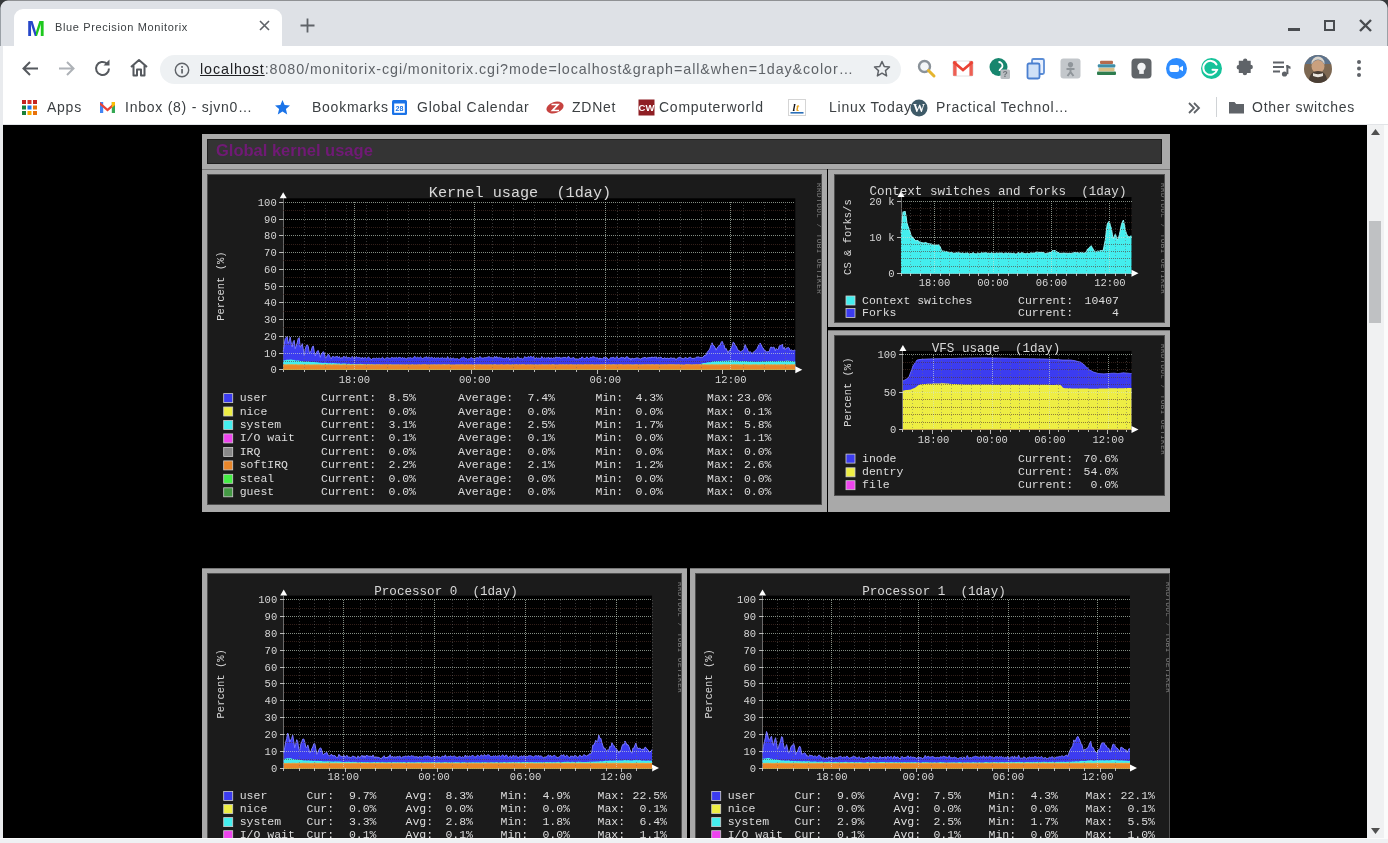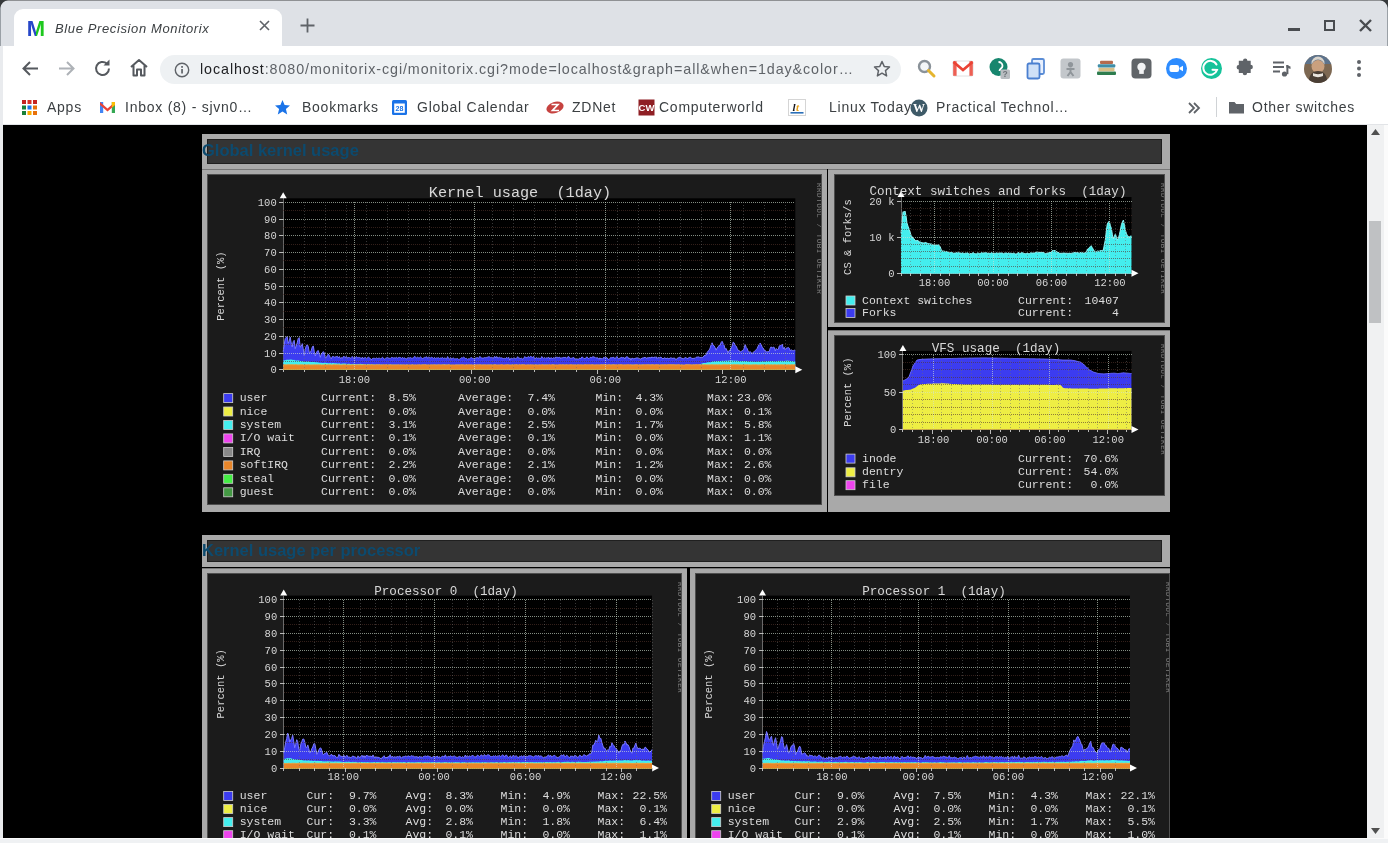--- a/index.html
+++ b/index.html
@@ -1,29 +1,29 @@
 <!DOCTYPE html>
 <html><head><meta charset="utf-8"><style>
 * { margin:0; padding:0; box-sizing:border-box; }
 html,body { width:1388px; height:843px; overflow:hidden; background:#000; }
 body { font-family:"Liberation Sans", sans-serif; position:relative; }
 .abs { position:absolute; }
 .tabstrip { left:0; top:0; width:1388px; height:46px; background:#dee1e6; }
 .tab { left:14px; top:9px; width:268px; height:37px; background:#fff; border-radius:9px 9px 0 0; }
-.tabtitle { left:55px; top:20.5px; font-size:13px; color:#3c4043; letter-spacing:0.62px;font-style:italic; }
+.tabtitle { left:55px; top:20.5px; font-size:11px; color:#3c4043; letter-spacing:0.62px; }
 .toolbar { left:0; top:46px; width:1388px; height:44px; background:#fff; }
 .omni { left:160px; top:55px; width:741px; height:29px; background:#eef1f3; border-radius:15px; }
 .url { left:200px; top:61px; font-size:14.3px; letter-spacing:0.92px; color:#5f6368; white-space:nowrap; }
-.url b { color:#202124; font-weight:normal; }
+.url b { color:#202124; font-weight:normal;text-decoration:underline; }
 .bookbar { left:0; top:90px; width:1388px; height:35px; background:#fff; border-bottom:1px solid #e2e4e7; }
 .bkit { top:99px; font-size:14px; letter-spacing:0.75px; color:#3c4043; }
 .page { left:3px; top:125px; width:1364px; height:713px; background:#000; overflow:hidden; }
 .ltit { background:#a9a9a9; }
 .ltit .in { position:absolute; left:5px; right:8px; top:5px; bottom:5px; background:#343434; border:1px solid #1f1f1f; }
-.ltit .t { position:absolute; left:0; top:7px; font-size:16.5px; font-weight:bold; color:#0c4a6e; font-family:"Liberation Sans", sans-serif; }
+.ltit .t { position:absolute; left:14px; top:7px; font-size:16.5px; font-weight:bold; color:#701a75; font-family:"Liberation Sans", sans-serif; }
 .gbox { background:#a9a9a9; box-shadow:inset 0 1px 0 #777; }
 .gbox .im { position:absolute; background:#1b1b1b; border:1px solid #4e4e4e; overflow:hidden; }
 .wleft { left:0; top:46px; width:3px; height:797px; background:#e9ebee; }
 .wbot { left:0; top:838px; width:1388px; height:5px; background:#eff1f3; border-top:1px solid #fbfbfb; }
 .wright { left:1384px; top:125px; width:4px; height:713px; background:#fbfbfb; }
 </style></head><body>
 
 <div class="abs tabstrip"></div>
 <div class="abs" style="left:0;top:0;width:1388px;height:1px;background:#8f9194"></div>
 <div class="abs" style="left:0;top:0;width:1px;height:46px;background:#9aa0a6"></div>
@@ -170,21 +170,21 @@
 <div class="abs" style="left:99px;top:99px;width:17px;height:17px"><svg width="17" height="17" viewBox="0 0 17 17">
 <rect x="1" y="3" width="3.2" height="11" fill="#4285f4"></rect>
 <rect x="12.8" y="3" width="3.2" height="11" fill="#34a853"></rect>
 <path d="M1,3 L8.5,9.5 L16,3 L16,6 L8.5,12.5 L1,6 Z" fill="#ea4335"></path>
 <path d="M12.8,3 L16,3 L16,6 L12.8,8.7 Z" fill="#fbbc04"></path>
     </svg></div>
 <div class="abs bkit" style="left:125px">Inbox (8) - sjvn0…</div>
 <div class="abs" style="left:274px;top:99px;width:17px;height:17px"><svg width="17" height="17" viewBox="0 0 17 17">
 <path d="M8.5,1 L10.6,6.1 L16,6.5 L11.9,10 L13.2,15.4 L8.5,12.5 L3.8,15.4 L5.1,10 L1,6.5 L6.4,6.1 Z" fill="#1a73e8"></path>
     </svg></div>
-<div class="abs bkit" style="left:302px">Bookmarks</div>
+<div class="abs bkit" style="left:312px">Bookmarks</div>
 <div class="abs" style="left:391px;top:99px;width:17px;height:17px"><svg width="17" height="17" viewBox="0 0 17 17">
 <rect x="1" y="1" width="15" height="15" rx="1.5" fill="#1a73e8"></rect>
 <rect x="3.2" y="4.5" width="10.6" height="9.3" fill="#fff"></rect>
 <text x="8.5" y="11.6" font-size="7" font-weight="bold" fill="#1a73e8" text-anchor="middle" font-family="&quot;Liberation Sans&quot;, sans-serif">28</text>
     </svg></div>
 <div class="abs bkit" style="left:417px">Global Calendar</div>
 <div class="abs" style="left:546px;top:99px;width:17px;height:17px"><svg width="19" height="17" viewBox="0 0 19 17">
 <ellipse cx="9" cy="8.5" rx="8.8" ry="5.6" fill="#c6423f" transform="rotate(-18 9 8.5)"></ellipse>
 <path d="M5.5,5.5 L12,5.5 L6.5,11.5 L13,11.5" stroke="#fff" stroke-width="1.7" fill="none"></path>
     </svg></div>
@@ -607,24 +607,20 @@
           <text x="27.0" y="139.3" font-family="&quot;Liberation Mono&quot;, monospace" font-size="11.5" fill="#dcdcdc" text-anchor="start" font-weight="normal">dentry</text>
           <text x="183.0" y="139.3" font-family="&quot;Liberation Mono&quot;, monospace" font-size="11.5" fill="#dcdcdc" text-anchor="start" font-weight="normal">Current:</text>
           <text x="283.0" y="139.3" font-family="&quot;Liberation Mono&quot;, monospace" font-size="11.5" fill="#dcdcdc" text-anchor="end" font-weight="normal">54.0%</text>
           <rect x="11.0" y="144.7" width="9" height="9" fill="#ee44ee" stroke="#cfcfcf" stroke-width="0.8"></rect>
           <text x="27.0" y="152.2" font-family="&quot;Liberation Mono&quot;, monospace" font-size="11.5" fill="#dcdcdc" text-anchor="start" font-weight="normal">file</text>
           <text x="183.0" y="152.2" font-family="&quot;Liberation Mono&quot;, monospace" font-size="11.5" fill="#dcdcdc" text-anchor="start" font-weight="normal">Current:</text>
           <text x="283.0" y="152.2" font-family="&quot;Liberation Mono&quot;, monospace" font-size="11.5" fill="#dcdcdc" text-anchor="end" font-weight="normal">0.0%</text>
         </svg>
       </div>
     </div>
-<div class="abs ltit" style="left:199px;top:410px;width:968px;height:32px">
-      <div class="in"></div>
-      <div class="t" style="top:6px">Kernel usage per processor</div>
-    </div>
 <div class="abs gbox" style="left:199px;top:443px;width:485px;height:280px">
       <div class="im" style="left:5px;top:5px;width:475px;height:282px">
         <svg width="474" height="280" viewBox="0 0 474 280" style="position:absolute;left:0;top:0;background:#1b1b1b">
           <rect x="75.7" y="21.6" width="368.3" height="172.5" fill="#000"></rect>
           <line x1="75.7" x2="75.7" y1="21.6" y2="194.1" stroke="#909090" stroke-width="1" stroke-dasharray="none" opacity="0.7" shape-rendering="crispEdges"></line>
           <line x1="75.7" x2="444.0" y1="194.1" y2="194.1" stroke="#909090" stroke-width="1" stroke-dasharray="none" opacity="0.7" shape-rendering="crispEdges"></line>
           <polygon points="75.7,194.1 75.7,179.3 76.7,173.9 77.7,168.1 78.7,164.5 79.7,159.1 80.7,162.0 81.7,168.0 82.7,166.1 83.7,164.4 84.7,161.2 85.7,167.2 86.7,173.8 87.7,170.3 88.7,165.7 89.7,167.5 90.8,175.5 91.8,176.3 92.8,170.2 93.8,167.5 94.8,165.0 95.8,165.0 96.8,168.1 97.8,173.4 98.8,173.5 99.8,170.9 100.8,174.5 101.8,179.2 102.8,177.9 103.8,174.6 104.8,173.0 105.8,169.8 106.8,169.7 107.8,174.8 108.8,180.4 109.8,178.4 110.8,176.0 111.8,174.2 112.8,173.9 113.8,176.4 114.8,180.4 115.8,180.6 116.8,179.2 117.8,179.1 118.9,178.3 119.9,181.0 120.9,181.5 121.9,182.0 122.9,180.6 123.9,180.5 124.9,182.2 125.9,181.5 126.9,181.5 127.9,183.1 128.9,183.4 129.9,183.3 130.9,180.3 131.9,182.0 132.9,182.1 133.9,182.5 134.9,182.8 135.9,181.2 136.9,183.3 137.9,182.5 138.9,181.2 139.9,183.2 140.9,183.0 141.9,183.1 142.9,183.7 143.9,183.0 144.9,181.8 145.9,183.0 147.0,182.7 148.0,183.6 149.0,184.4 150.0,181.8 151.0,183.7 152.0,182.9 153.0,182.7 154.0,181.2 155.0,183.3 156.0,181.6 157.0,183.7 158.0,181.6 159.0,181.4 160.0,182.2 161.0,182.2 162.0,182.4 163.0,182.0 164.0,183.2 165.0,180.9 166.0,183.3 167.0,183.1 168.0,183.2 169.0,183.0 170.0,183.5 171.0,183.2 172.0,184.3 173.0,184.5 174.0,184.0 175.1,182.7 176.1,181.7 177.1,184.1 178.1,183.0 179.1,184.1 180.1,182.4 181.1,183.2 182.1,180.7 183.1,183.6 184.1,182.1 185.1,183.2 186.1,183.2 187.1,182.5 188.1,183.7 189.1,182.2 190.1,183.2 191.1,182.3 192.1,182.2 193.1,184.2 194.1,183.2 195.1,182.6 196.1,183.0 197.1,182.1 198.1,182.2 199.1,182.6 200.1,181.8 201.1,182.3 202.1,182.7 203.1,181.6 204.2,182.4 205.2,181.7 206.2,182.9 207.2,182.8 208.2,182.8 209.2,182.5 210.2,184.0 211.2,182.4 212.2,182.9 213.2,182.9 214.2,183.6 215.2,182.5 216.2,182.4 217.2,181.9 218.2,182.6 219.2,182.0 220.2,182.0 221.2,182.7 222.2,182.4 223.2,183.8 224.2,183.5 225.2,182.4 226.2,182.5 227.2,183.0 228.2,182.8 229.2,182.0 230.2,183.8 231.2,182.5 232.3,184.1 233.3,183.1 234.3,182.1 235.3,182.4 236.3,183.1 237.3,180.8 238.3,183.0 239.3,183.2 240.3,182.1 241.3,183.0 242.3,181.8 243.3,182.5 244.3,182.4 245.3,182.3 246.3,181.9 247.3,182.7 248.3,183.1 249.3,183.4 250.3,182.9 251.3,182.4 252.3,182.5 253.3,183.6 254.3,182.6 255.3,183.4 256.3,183.2 257.3,181.0 258.3,183.2 259.3,181.6 260.4,183.2 261.4,181.8 262.4,182.6 263.4,182.4 264.4,181.0 265.4,182.0 266.4,182.7 267.4,182.8 268.4,182.8 269.4,181.1 270.4,181.5 271.4,182.5 272.4,182.0 273.4,180.7 274.4,181.9 275.4,182.2 276.4,180.5 277.4,181.8 278.4,181.8 279.4,180.9 280.4,180.8 281.4,181.1 282.4,182.6 283.4,182.6 284.4,182.5 285.4,181.8 286.4,182.6 287.4,181.5 288.5,182.7 289.5,182.0 290.5,181.9 291.5,181.4 292.5,182.7 293.5,181.8 294.5,180.9 295.5,181.3 296.5,183.1 297.5,181.3 298.5,181.0 299.5,182.6 300.5,183.3 301.5,182.5 302.5,181.8 303.5,183.7 304.5,182.3 305.5,181.0 306.5,182.8 307.5,182.0 308.5,181.9 309.5,182.8 310.5,184.1 311.5,182.2 312.5,182.5 313.5,181.7 314.5,183.3 315.5,181.8 316.6,182.0 317.6,182.7 318.6,182.0 319.6,183.0 320.6,181.6 321.6,181.8 322.6,181.7 323.6,182.1 324.6,182.5 325.6,183.2 326.6,181.9 327.6,181.7 328.6,181.8 329.6,182.3 330.6,181.1 331.6,183.2 332.6,181.7 333.6,182.3 334.6,182.9 335.6,183.9 336.6,183.3 337.6,183.0 338.6,182.8 339.6,181.6 340.6,180.9 341.6,182.6 342.6,181.2 343.6,183.0 344.6,182.3 345.7,181.6 346.7,181.3 347.7,182.4 348.7,183.1 349.7,183.5 350.7,183.2 351.7,182.4 352.7,181.5 353.7,181.0 354.7,181.8 355.7,180.5 356.7,182.7 357.7,182.4 358.7,181.2 359.7,182.0 360.7,182.9 361.7,183.9 362.7,181.9 363.7,182.3 364.7,182.1 365.7,183.3 366.7,181.3 367.7,181.7 368.7,182.3 369.7,183.6 370.7,182.5 371.7,181.2 372.7,181.7 373.8,183.1 374.8,181.7 375.8,180.8 376.8,181.0 377.8,181.8 378.8,182.2 379.8,180.9 380.8,181.0 381.8,179.4 382.8,180.1 383.8,178.0 384.8,171.1 385.8,171.3 386.8,168.6 387.8,166.2 388.8,167.9 389.8,166.5 390.8,161.1 391.8,164.7 392.8,164.2 393.8,168.3 394.8,171.5 395.8,174.7 396.8,173.9 397.8,176.3 398.8,176.4 399.8,175.9 400.8,176.1 401.9,172.3 402.9,173.1 403.9,168.7 404.9,170.6 405.9,171.6 406.9,173.5 407.9,174.5 408.9,175.5 409.9,177.2 410.9,179.2 411.9,176.8 412.9,176.7 413.9,172.4 414.9,170.3 415.9,171.1 416.9,167.0 417.9,168.4 418.9,171.0 419.9,170.6 420.9,172.5 421.9,175.5 422.9,177.5 423.9,179.3 424.9,174.1 425.9,174.2 426.9,171.3 427.9,169.1 428.9,172.8 430.0,174.9 431.0,174.0 432.0,174.5 433.0,174.8 434.0,176.0 435.0,174.7 436.0,176.3 437.0,173.1 438.0,173.6 439.0,175.2 440.0,175.8 441.0,177.9 442.0,178.0 443.0,177.2 444.0,175.5 444.0,194.1" fill="#3c3cf0" opacity="1.0"></polygon>
           <polyline points="75.7,179.3 76.7,173.9 77.7,168.1 78.7,164.5 79.7,159.1 80.7,162.0 81.7,168.0 82.7,166.1 83.7,164.4 84.7,161.2 85.7,167.2 86.7,173.8 87.7,170.3 88.7,165.7 89.7,167.5 90.8,175.5 91.8,176.3 92.8,170.2 93.8,167.5 94.8,165.0 95.8,165.0 96.8,168.1 97.8,173.4 98.8,173.5 99.8,170.9 100.8,174.5 101.8,179.2 102.8,177.9 103.8,174.6 104.8,173.0 105.8,169.8 106.8,169.7 107.8,174.8 108.8,180.4 109.8,178.4 110.8,176.0 111.8,174.2 112.8,173.9 113.8,176.4 114.8,180.4 115.8,180.6 116.8,179.2 117.8,179.1 118.9,178.3 119.9,181.0 120.9,181.5 121.9,182.0 122.9,180.6 123.9,180.5 124.9,182.2 125.9,181.5 126.9,181.5 127.9,183.1 128.9,183.4 129.9,183.3 130.9,180.3 131.9,182.0 132.9,182.1 133.9,182.5 134.9,182.8 135.9,181.2 136.9,183.3 137.9,182.5 138.9,181.2 139.9,183.2 140.9,183.0 141.9,183.1 142.9,183.7 143.9,183.0 144.9,181.8 145.9,183.0 147.0,182.7 148.0,183.6 149.0,184.4 150.0,181.8 151.0,183.7 152.0,182.9 153.0,182.7 154.0,181.2 155.0,183.3 156.0,181.6 157.0,183.7 158.0,181.6 159.0,181.4 160.0,182.2 161.0,182.2 162.0,182.4 163.0,182.0 164.0,183.2 165.0,180.9 166.0,183.3 167.0,183.1 168.0,183.2 169.0,183.0 170.0,183.5 171.0,183.2 172.0,184.3 173.0,184.5 174.0,184.0 175.1,182.7 176.1,181.7 177.1,184.1 178.1,183.0 179.1,184.1 180.1,182.4 181.1,183.2 182.1,180.7 183.1,183.6 184.1,182.1 185.1,183.2 186.1,183.2 187.1,182.5 188.1,183.7 189.1,182.2 190.1,183.2 191.1,182.3 192.1,182.2 193.1,184.2 194.1,183.2 195.1,182.6 196.1,183.0 197.1,182.1 198.1,182.2 199.1,182.6 200.1,181.8 201.1,182.3 202.1,182.7 203.1,181.6 204.2,182.4 205.2,181.7 206.2,182.9 207.2,182.8 208.2,182.8 209.2,182.5 210.2,184.0 211.2,182.4 212.2,182.9 213.2,182.9 214.2,183.6 215.2,182.5 216.2,182.4 217.2,181.9 218.2,182.6 219.2,182.0 220.2,182.0 221.2,182.7 222.2,182.4 223.2,183.8 224.2,183.5 225.2,182.4 226.2,182.5 227.2,183.0 228.2,182.8 229.2,182.0 230.2,183.8 231.2,182.5 232.3,184.1 233.3,183.1 234.3,182.1 235.3,182.4 236.3,183.1 237.3,180.8 238.3,183.0 239.3,183.2 240.3,182.1 241.3,183.0 242.3,181.8 243.3,182.5 244.3,182.4 245.3,182.3 246.3,181.9 247.3,182.7 248.3,183.1 249.3,183.4 250.3,182.9 251.3,182.4 252.3,182.5 253.3,183.6 254.3,182.6 255.3,183.4 256.3,183.2 257.3,181.0 258.3,183.2 259.3,181.6 260.4,183.2 261.4,181.8 262.4,182.6 263.4,182.4 264.4,181.0 265.4,182.0 266.4,182.7 267.4,182.8 268.4,182.8 269.4,181.1 270.4,181.5 271.4,182.5 272.4,182.0 273.4,180.7 274.4,181.9 275.4,182.2 276.4,180.5 277.4,181.8 278.4,181.8 279.4,180.9 280.4,180.8 281.4,181.1 282.4,182.6 283.4,182.6 284.4,182.5 285.4,181.8 286.4,182.6 287.4,181.5 288.5,182.7 289.5,182.0 290.5,181.9 291.5,181.4 292.5,182.7 293.5,181.8 294.5,180.9 295.5,181.3 296.5,183.1 297.5,181.3 298.5,181.0 299.5,182.6 300.5,183.3 301.5,182.5 302.5,181.8 303.5,183.7 304.5,182.3 305.5,181.0 306.5,182.8 307.5,182.0 308.5,181.9 309.5,182.8 310.5,184.1 311.5,182.2 312.5,182.5 313.5,181.7 314.5,183.3 315.5,181.8 316.6,182.0 317.6,182.7 318.6,182.0 319.6,183.0 320.6,181.6 321.6,181.8 322.6,181.7 323.6,182.1 324.6,182.5 325.6,183.2 326.6,181.9 327.6,181.7 328.6,181.8 329.6,182.3 330.6,181.1 331.6,183.2 332.6,181.7 333.6,182.3 334.6,182.9 335.6,183.9 336.6,183.3 337.6,183.0 338.6,182.8 339.6,181.6 340.6,180.9 341.6,182.6 342.6,181.2 343.6,183.0 344.6,182.3 345.7,181.6 346.7,181.3 347.7,182.4 348.7,183.1 349.7,183.5 350.7,183.2 351.7,182.4 352.7,181.5 353.7,181.0 354.7,181.8 355.7,180.5 356.7,182.7 357.7,182.4 358.7,181.2 359.7,182.0 360.7,182.9 361.7,183.9 362.7,181.9 363.7,182.3 364.7,182.1 365.7,183.3 366.7,181.3 367.7,181.7 368.7,182.3 369.7,183.6 370.7,182.5 371.7,181.2 372.7,181.7 373.8,183.1 374.8,181.7 375.8,180.8 376.8,181.0 377.8,181.8 378.8,182.2 379.8,180.9 380.8,181.0 381.8,179.4 382.8,180.1 383.8,178.0 384.8,171.1 385.8,171.3 386.8,168.6 387.8,166.2 388.8,167.9 389.8,166.5 390.8,161.1 391.8,164.7 392.8,164.2 393.8,168.3 394.8,171.5 395.8,174.7 396.8,173.9 397.8,176.3 398.8,176.4 399.8,175.9 400.8,176.1 401.9,172.3 402.9,173.1 403.9,168.7 404.9,170.6 405.9,171.6 406.9,173.5 407.9,174.5 408.9,175.5 409.9,177.2 410.9,179.2 411.9,176.8 412.9,176.7 413.9,172.4 414.9,170.3 415.9,171.1 416.9,167.0 417.9,168.4 418.9,171.0 419.9,170.6 420.9,172.5 421.9,175.5 422.9,177.5 423.9,179.3 424.9,174.1 425.9,174.2 426.9,171.3 427.9,169.1 428.9,172.8 430.0,174.9 431.0,174.0 432.0,174.5 433.0,174.8 434.0,176.0 435.0,174.7 436.0,176.3 437.0,173.1 438.0,173.6 439.0,175.2 440.0,175.8 441.0,177.9 442.0,178.0 443.0,177.2 444.0,175.5" fill="none" stroke="#7a7aff" stroke-width="1"></polyline>
           <polygon points="75.7,194.1 75.7,184.9 76.7,184.8 77.7,184.7 78.7,184.2 79.7,183.9 80.7,184.6 81.7,184.1 82.7,184.2 83.7,184.6 84.7,185.0 85.7,185.0 86.7,185.3 87.7,185.5 88.7,185.4 89.7,185.4 90.8,185.7 91.8,185.7 92.8,186.1 93.8,186.0 94.8,186.2 95.8,186.4 96.8,186.4 97.8,186.3 98.8,186.7 99.8,186.6 100.8,186.2 101.8,186.7 102.8,186.8 103.8,186.5 104.8,187.0 105.8,187.1 106.8,186.6 107.8,186.9 108.8,186.9 109.8,186.7 110.8,186.9 111.8,187.1 112.8,187.1 113.8,187.0 114.8,187.5 115.8,187.2 116.8,187.5 117.8,187.3 118.9,187.5 119.9,187.0 120.9,187.4 121.9,187.2 122.9,187.4 123.9,187.5 124.9,187.5 125.9,187.8 126.9,187.3 127.9,187.4 128.9,187.6 129.9,187.6 130.9,187.6 131.9,187.6 132.9,187.7 133.9,187.7 134.9,188.0 135.9,187.9 136.9,188.0 137.9,187.8 138.9,187.8 139.9,188.0 140.9,187.6 141.9,188.0 142.9,188.0 143.9,188.0 144.9,187.8 145.9,188.0 147.0,187.9 148.0,187.8 149.0,188.2 150.0,188.4 151.0,188.2 152.0,188.1 153.0,187.9 154.0,187.9 155.0,188.2 156.0,188.2 157.0,188.1 158.0,188.4 159.0,187.9 160.0,188.3 161.0,188.2 162.0,188.4 163.0,188.3 164.0,188.2 165.0,188.2 166.0,187.9 167.0,188.0 168.0,188.0 169.0,188.2 170.0,188.1 171.0,188.3 172.0,188.2 173.0,188.5 174.0,187.8 175.1,188.3 176.1,188.2 177.1,188.2 178.1,188.2 179.1,188.5 180.1,188.1 181.1,188.2 182.1,188.0 183.1,188.4 184.1,188.2 185.1,188.1 186.1,188.2 187.1,188.1 188.1,188.4 189.1,188.0 190.1,188.2 191.1,188.3 192.1,188.2 193.1,188.1 194.1,188.4 195.1,188.1 196.1,187.9 197.1,188.2 198.1,188.4 199.1,188.5 200.1,188.1 201.1,188.1 202.1,188.4 203.1,188.2 204.2,188.2 205.2,188.2 206.2,188.4 207.2,188.3 208.2,188.3 209.2,188.2 210.2,188.0 211.2,188.3 212.2,188.1 213.2,188.2 214.2,188.2 215.2,188.4 216.2,188.2 217.2,188.1 218.2,188.4 219.2,188.0 220.2,188.4 221.2,188.0 222.2,188.5 223.2,188.2 224.2,188.1 225.2,188.2 226.2,188.1 227.2,188.2 228.2,188.6 229.2,188.2 230.2,188.3 231.2,188.1 232.3,188.5 233.3,188.6 234.3,188.2 235.3,188.4 236.3,188.1 237.3,188.3 238.3,188.1 239.3,188.4 240.3,188.4 241.3,188.0 242.3,188.7 243.3,188.3 244.3,188.2 245.3,188.3 246.3,188.5 247.3,188.1 248.3,188.3 249.3,188.2 250.3,188.3 251.3,188.2 252.3,188.7 253.3,188.5 254.3,188.1 255.3,188.5 256.3,188.1 257.3,188.4 258.3,188.6 259.3,188.4 260.4,188.4 261.4,188.3 262.4,188.4 263.4,188.4 264.4,188.3 265.4,188.2 266.4,188.5 267.4,188.5 268.4,188.2 269.4,188.4 270.4,188.3 271.4,188.5 272.4,188.5 273.4,188.4 274.4,187.9 275.4,188.2 276.4,188.3 277.4,188.3 278.4,188.3 279.4,188.4 280.4,188.6 281.4,188.4 282.4,188.3 283.4,188.3 284.4,188.3 285.4,188.3 286.4,188.4 287.4,188.2 288.5,188.1 289.5,188.3 290.5,188.5 291.5,188.4 292.5,188.2 293.5,188.3 294.5,188.5 295.5,188.0 296.5,188.1 297.5,188.2 298.5,188.4 299.5,188.2 300.5,188.2 301.5,188.1 302.5,188.3 303.5,188.3 304.5,188.0 305.5,187.9 306.5,188.2 307.5,187.9 308.5,188.3 309.5,188.2 310.5,188.1 311.5,188.1 312.5,188.4 313.5,188.2 314.5,188.1 315.5,187.9 316.6,188.3 317.6,188.3 318.6,188.0 319.6,188.0 320.6,188.2 321.6,188.2 322.6,188.1 323.6,188.2 324.6,188.1 325.6,188.2 326.6,188.3 327.6,188.2 328.6,188.1 329.6,188.4 330.6,188.1 331.6,188.3 332.6,188.3 333.6,187.9 334.6,188.4 335.6,187.9 336.6,188.0 337.6,188.0 338.6,187.9 339.6,187.9 340.6,188.2 341.6,188.0 342.6,188.1 343.6,188.2 344.6,188.3 345.7,188.1 346.7,188.2 347.7,188.3 348.7,187.9 349.7,188.1 350.7,187.8 351.7,188.2 352.7,188.3 353.7,188.2 354.7,188.0 355.7,188.1 356.7,187.8 357.7,188.0 358.7,187.8 359.7,187.8 360.7,187.8 361.7,188.0 362.7,188.3 363.7,187.8 364.7,187.8 365.7,187.9 366.7,188.0 367.7,188.3 368.7,187.8 369.7,188.1 370.7,187.5 371.7,187.9 372.7,187.8 373.8,187.9 374.8,188.0 375.8,188.0 376.8,187.9 377.8,188.1 378.8,188.1 379.8,187.8 380.8,188.1 381.8,187.6 382.8,187.7 383.8,187.7 384.8,187.8 385.8,187.5 386.8,187.7 387.8,187.6 388.8,187.6 389.8,187.5 390.8,187.5 391.8,187.2 392.8,187.0 393.8,187.4 394.8,187.3 395.8,187.1 396.8,187.0 397.8,186.6 398.8,186.9 399.8,186.8 400.8,186.7 401.9,186.6 402.9,186.4 403.9,186.9 404.9,186.6 405.9,186.7 406.9,186.5 407.9,186.7 408.9,186.6 409.9,186.7 410.9,186.3 411.9,186.4 412.9,186.4 413.9,186.4 414.9,186.4 415.9,186.3 416.9,186.1 417.9,186.3 418.9,186.4 419.9,185.9 420.9,186.3 421.9,186.5 422.9,186.4 423.9,186.6 424.9,186.5 425.9,186.1 426.9,186.3 427.9,186.2 428.9,186.1 430.0,186.6 431.0,186.1 432.0,186.2 433.0,186.2 434.0,186.9 435.0,186.5 436.0,186.5 437.0,186.8 438.0,186.7 439.0,186.7 440.0,186.6 441.0,186.4 442.0,186.9 443.0,186.6 444.0,186.9 444.0,194.1" fill="#44eeee" opacity="1.0"></polygon>
           <polygon points="75.7,194.1 75.7,189.3 76.7,189.5 77.7,189.5 78.7,189.4 79.7,189.6 80.7,189.3 81.7,189.4 82.7,189.5 83.7,189.4 84.7,189.3 85.7,189.4 86.7,189.3 87.7,189.4 88.7,189.5 89.7,189.3 90.8,189.3 91.8,189.4 92.8,189.5 93.8,189.4 94.8,189.3 95.8,189.3 96.8,189.3 97.8,189.4 98.8,189.2 99.8,189.4 100.8,189.4 101.8,189.4 102.8,189.6 103.8,189.4 104.8,189.4 105.8,189.4 106.8,189.3 107.8,189.2 108.8,189.4 109.8,189.4 110.8,189.4 111.8,189.3 112.8,189.4 113.8,189.4 114.8,189.3 115.8,189.5 116.8,189.4 117.8,189.3 118.9,189.3 119.9,189.3 120.9,189.3 121.9,189.2 122.9,189.4 123.9,189.4 124.9,189.4 125.9,189.4 126.9,189.4 127.9,189.2 128.9,189.3 129.9,189.5 130.9,189.4 131.9,189.4 132.9,189.5 133.9,189.2 134.9,189.5 135.9,189.4 136.9,189.4 137.9,189.3 138.9,189.5 139.9,189.3 140.9,189.4 141.9,189.5 142.9,189.4 143.9,189.3 144.9,189.5 145.9,189.2 147.0,189.4 148.0,189.2 149.0,189.4 150.0,189.3 151.0,189.3 152.0,189.4 153.0,189.3 154.0,189.5 155.0,189.4 156.0,189.5 157.0,189.2 158.0,189.4 159.0,189.5 160.0,189.5 161.0,189.3 162.0,189.3 163.0,189.4 164.0,189.5 165.0,189.4 166.0,189.3 167.0,189.3 168.0,189.5 169.0,189.5 170.0,189.4 171.0,189.3 172.0,189.3 173.0,189.4 174.0,189.3 175.1,189.4 176.1,189.3 177.1,189.4 178.1,189.4 179.1,189.4 180.1,189.3 181.1,189.4 182.1,189.3 183.1,189.5 184.1,189.4 185.1,189.4 186.1,189.3 187.1,189.4 188.1,189.4 189.1,189.3 190.1,189.3 191.1,189.3 192.1,189.3 193.1,189.4 194.1,189.4 195.1,189.4 196.1,189.4 197.1,189.4 198.1,189.5 199.1,189.5 200.1,189.4 201.1,189.2 202.1,189.4 203.1,189.4 204.2,189.4 205.2,189.5 206.2,189.4 207.2,189.4 208.2,189.4 209.2,189.2 210.2,189.4 211.2,189.4 212.2,189.3 213.2,189.3 214.2,189.5 215.2,189.4 216.2,189.5 217.2,189.3 218.2,189.4 219.2,189.3 220.2,189.5 221.2,189.3 222.2,189.3 223.2,189.4 224.2,189.5 225.2,189.2 226.2,189.4 227.2,189.4 228.2,189.3 229.2,189.4 230.2,189.4 231.2,189.3 232.3,189.4 233.3,189.4 234.3,189.4 235.3,189.3 236.3,189.4 237.3,189.3 238.3,189.3 239.3,189.3 240.3,189.4 241.3,189.5 242.3,189.4 243.3,189.3 244.3,189.3 245.3,189.4 246.3,189.5 247.3,189.3 248.3,189.4 249.3,189.4 250.3,189.4 251.3,189.3 252.3,189.5 253.3,189.5 254.3,189.5 255.3,189.4 256.3,189.3 257.3,189.3 258.3,189.4 259.3,189.3 260.4,189.4 261.4,189.3 262.4,189.5 263.4,189.3 264.4,189.4 265.4,189.5 266.4,189.3 267.4,189.5 268.4,189.3 269.4,189.5 270.4,189.4 271.4,189.4 272.4,189.5 273.4,189.4 274.4,189.4 275.4,189.5 276.4,189.4 277.4,189.4 278.4,189.4 279.4,189.3 280.4,189.2 281.4,189.4 282.4,189.3 283.4,189.2 284.4,189.4 285.4,189.4 286.4,189.4 287.4,189.3 288.5,189.3 289.5,189.4 290.5,189.4 291.5,189.4 292.5,189.4 293.5,189.4 294.5,189.4 295.5,189.3 296.5,189.4 297.5,189.4 298.5,189.3 299.5,189.4 300.5,189.4 301.5,189.4 302.5,189.4 303.5,189.3 304.5,189.3 305.5,189.2 306.5,189.4 307.5,189.3 308.5,189.3 309.5,189.4 310.5,189.5 311.5,189.4 312.5,189.3 313.5,189.4 314.5,189.4 315.5,189.4 316.6,189.4 317.6,189.4 318.6,189.5 319.6,189.5 320.6,189.3 321.6,189.4 322.6,189.3 323.6,189.3 324.6,189.3 325.6,189.5 326.6,189.6 327.6,189.4 328.6,189.5 329.6,189.4 330.6,189.4 331.6,189.4 332.6,189.3 333.6,189.4 334.6,189.4 335.6,189.3 336.6,189.3 337.6,189.4 338.6,189.4 339.6,189.3 340.6,189.5 341.6,189.3 342.6,189.4 343.6,189.4 344.6,189.5 345.7,189.4 346.7,189.4 347.7,189.3 348.7,189.4 349.7,189.3 350.7,189.4 351.7,189.4 352.7,189.3 353.7,189.4 354.7,189.5 355.7,189.4 356.7,189.4 357.7,189.3 358.7,189.3 359.7,189.4 360.7,189.3 361.7,189.4 362.7,189.5 363.7,189.3 364.7,189.3 365.7,189.4 366.7,189.2 367.7,189.3 368.7,189.4 369.7,189.4 370.7,189.5 371.7,189.3 372.7,189.2 373.8,189.4 374.8,189.3 375.8,189.4 376.8,189.3 377.8,189.5 378.8,189.3 379.8,189.4 380.8,189.4 381.8,189.3 382.8,189.4 383.8,189.4 384.8,189.5 385.8,189.2 386.8,189.5 387.8,189.4 388.8,189.5 389.8,189.2 390.8,189.4 391.8,189.4 392.8,189.3 393.8,189.4 394.8,189.3 395.8,189.5 396.8,189.4 397.8,189.4 398.8,189.3 399.8,189.4 400.8,189.5 401.9,189.4 402.9,189.3 403.9,189.4 404.9,189.3 405.9,189.3 406.9,189.4 407.9,189.2 408.9,189.4 409.9,189.5 410.9,189.3 411.9,189.4 412.9,189.4 413.9,189.4 414.9,189.4 415.9,189.3 416.9,189.3 417.9,189.3 418.9,189.2 419.9,189.5 420.9,189.4 421.9,189.3 422.9,189.4 423.9,189.5 424.9,189.4 425.9,189.5 426.9,189.3 427.9,189.4 428.9,189.3 430.0,189.3 431.0,189.4 432.0,189.4 433.0,189.4 434.0,189.4 435.0,189.3 436.0,189.4 437.0,189.4 438.0,189.6 439.0,189.5 440.0,189.2 441.0,189.5 442.0,189.3 443.0,189.4 444.0,189.4 444.0,194.1" fill="#e8862a" opacity="1.0"></polygon>

